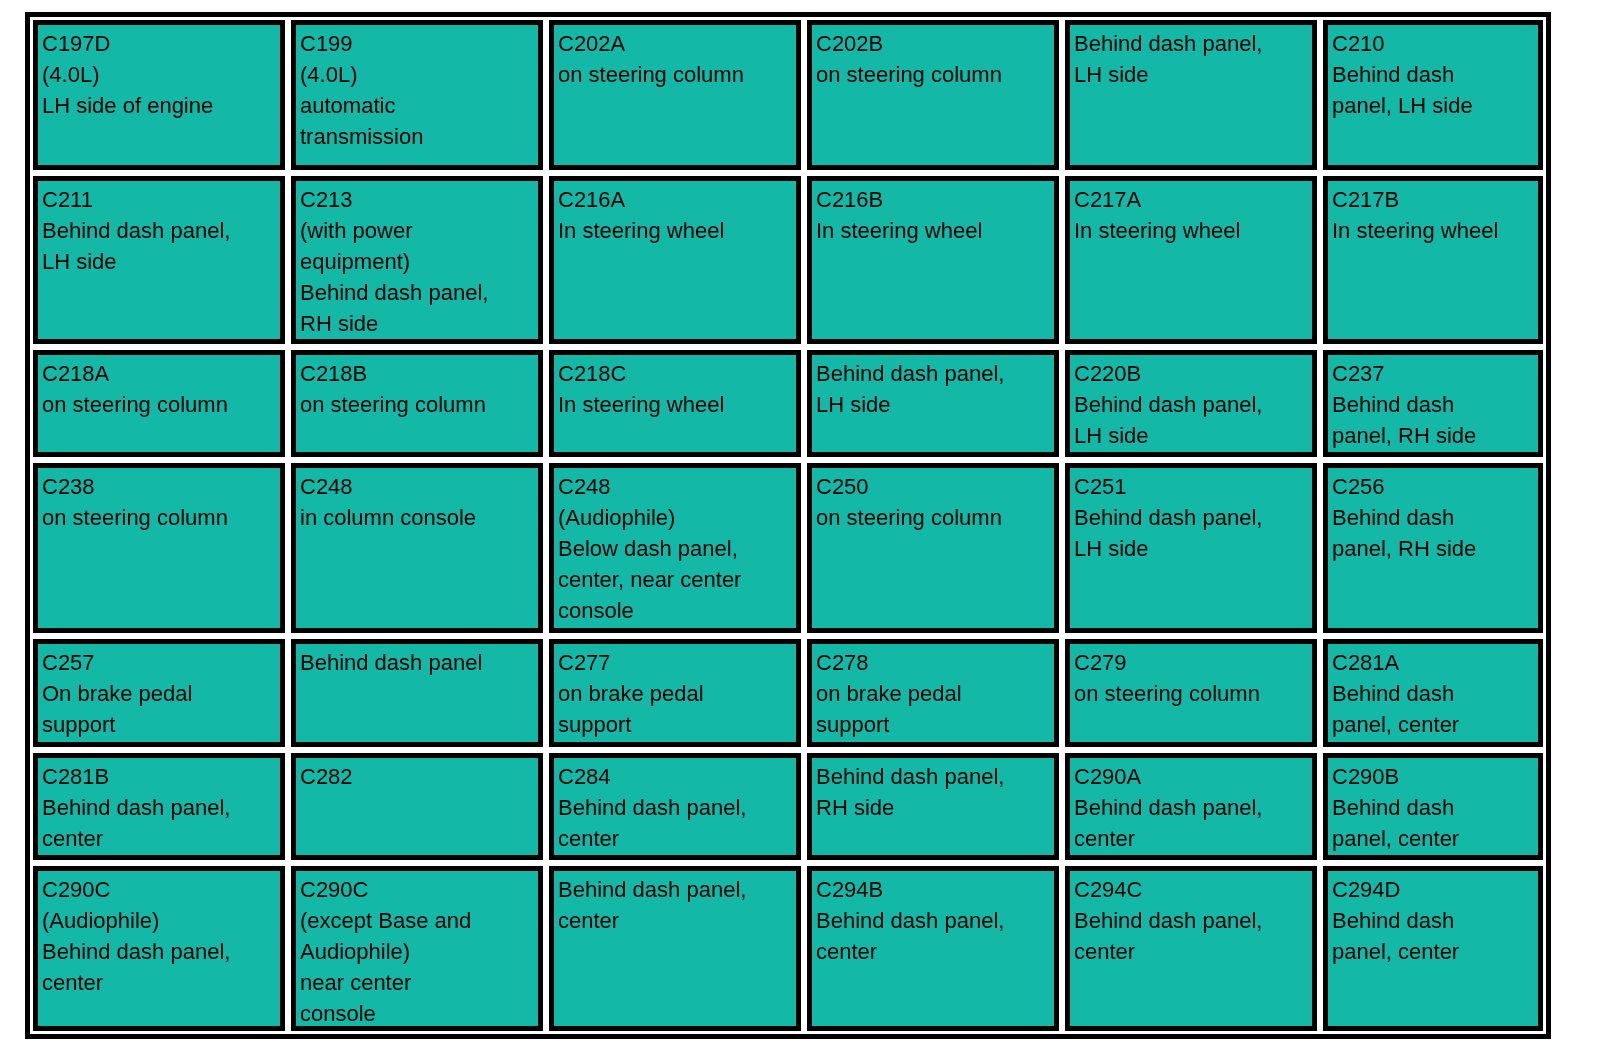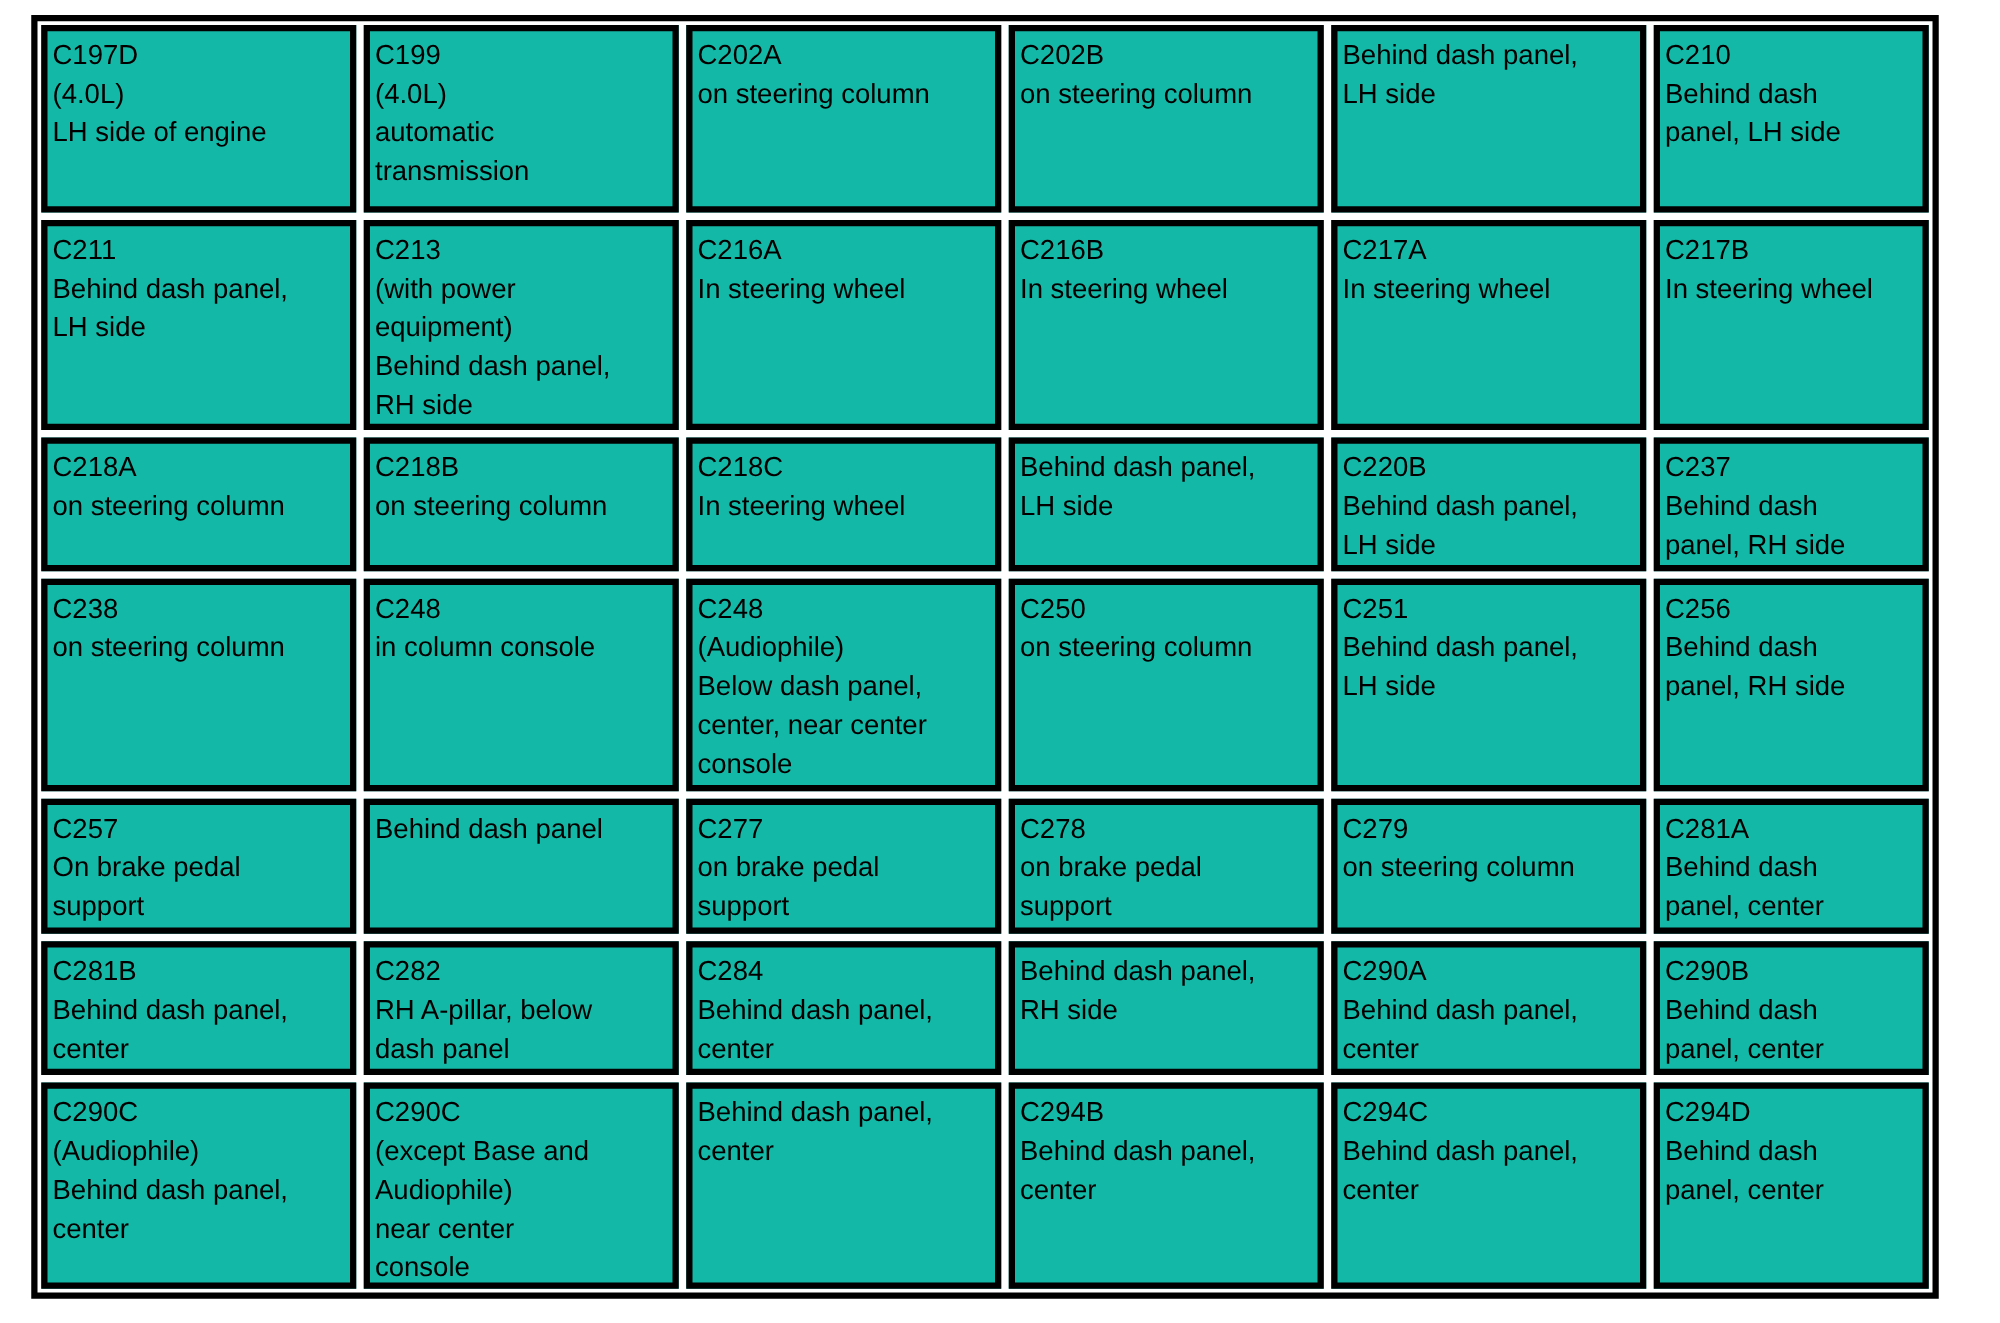--- a/index.html
+++ b/index.html
@@ -187,22 +187,20 @@
 panel, center</div>
     </div>
 
   <div class="cell">
       <div class="code">C281B</div>
       <div class="loc">Behind dash panel,
 center</div>
     </div>
   <div class="cell">
       <div class="code">C282</div>
-      <div class="loc">RH A-pillar, below
-dash panel</div>
     </div>
   <div class="cell">
       <div class="code">C284</div>
       <div class="loc">Behind dash panel,
 center</div>
     </div>
   <div class="cell">
       <div class="loc">Behind dash panel,
 RH side</div>
     </div>

